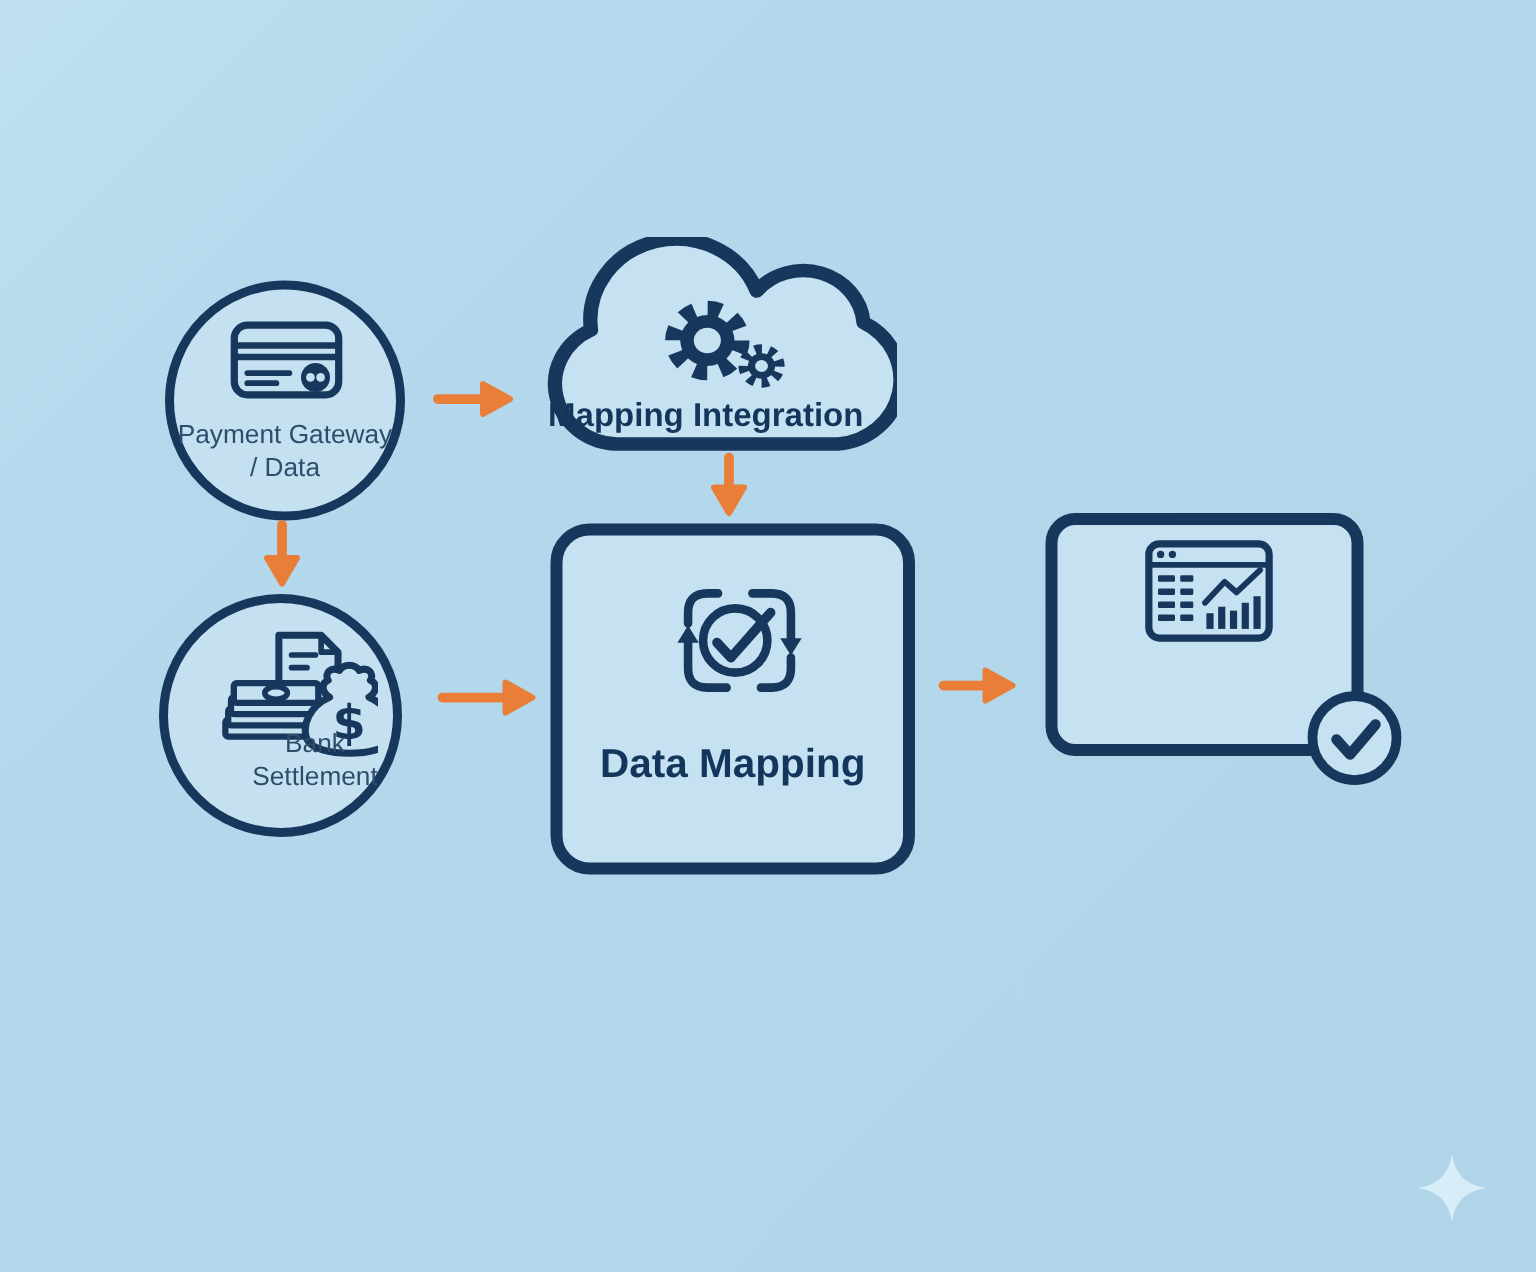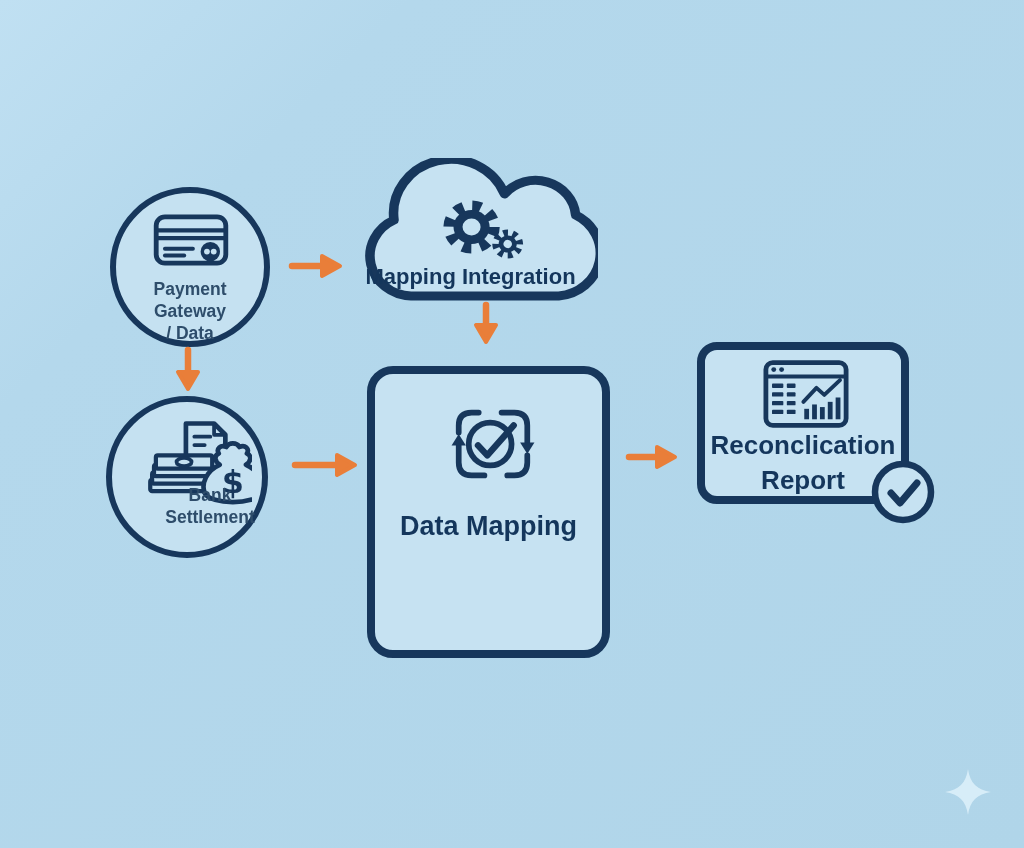--- a/index.html
+++ b/index.html
@@ -16,21 +16,21 @@
     position:absolute;border:6px solid #17375C;border-radius:50%;
     background:#C5E1F1;box-sizing:border-box;
   }
   .node-box{
     position:absolute;border:8px solid #17375C;background:#C6E2F2;
     box-sizing:border-box;
   }
   .abs{position:absolute;}
   .node-label{
     position:absolute;left:0;right:0;text-align:center;
-    color:#2E4D6B;font-weight:700;font-size:17.5px;line-height:1.25;
+    color:#2E4D6B;font-weight:400;font-size:17.5px;line-height:1.25;
   }
   .bold-label{
     position:absolute;left:0;right:0;text-align:center;
     color:#14365C;font-weight:700;
   }
   .cloud-label{font-size:22px;}
   .dm-label{font-size:27px;line-height:1.4;}
   .rp-label{font-size:26px;line-height:1.35;}
   svg{display:block;}
 </style>
@@ -92,21 +92,21 @@
         <rect x="8" y="42" width="60" height="14" rx="2"></rect>
       </g>
       <ellipse cx="38" cy="49" rx="8" ry="4.5" fill="none" stroke="#17375C" stroke-width="4"></ellipse>
 
       <path d="M76 52 C70 48 70 42 75 40 C72 35 77 30 83 33 C86 28 94 28 97 33 C103 30 108 35 105 40 C110 42 110 48 104 52 C118 58 124 72 120 82 C114 95 66 95 60 82 C56 72 62 58 76 52 Z" fill="#C5E1F1" stroke="#17375C" stroke-width="5" stroke-linejoin="round"></path>
       <text x="90" y="82" text-anchor="middle" font-family="'DejaVu Sans', sans-serif" font-size="34" font-weight="bold" fill="#17375C">$</text>
     </svg>
     <div class="node-label" style="top:83px;margin-left:46px;">Bank Settlement</div>
   </div>
 
-  <div class="node-box" style="left:367px;top:349px;width:243px;height:292px;border-radius:26px;margin-top:17px;">
+  <div class="node-box" style="left:367px;top:349px;width:243px;height:234px;border-radius:26px;">
     <svg class="abs" style="left:68px;top:30px;" width="100" height="80" viewBox="0 0 140 112">
       <g stroke="#17375C" stroke-width="8" fill="none" stroke-linecap="round">
         <path d="M 58 100 H 40 Q 22 100 22 82 V 58"></path>
         <path d="M 82 12 H 100 Q 118 12 118 30 V 54"></path>
         <path d="M 22 40 V 30 Q 22 12 40 12 H 50"></path>
         <path d="M 118 72 V 82 Q 118 100 100 100 H 90"></path>
       </g>
       <polygon points="12,58 32,58 22,42" fill="#17375C"></polygon>
       <polygon points="108,54 128,54 118,70" fill="#17375C"></polygon>
       <circle cx="66" cy="56" r="30" fill="none" stroke="#17375C" stroke-width="8"></circle>
@@ -133,24 +133,20 @@
         <rect x="11" y="57" width="13" height="5" rx="1"></rect>
           <rect x="28" y="57" width="10" height="5" rx="1"></rect>
         <rect x="48" y="56" width="5.5" height="12"></rect>
         <rect x="57" y="51" width="5.5" height="17"></rect>
         <rect x="66" y="54" width="5.5" height="14"></rect>
         <rect x="75" y="48" width="5.5" height="20"></rect>
         <rect x="84" y="43" width="5.5" height="25"></rect>
       </g>
       <polyline points="47,48 62,32 71,40 89,23" fill="none" stroke="#17375C" stroke-width="4.5" stroke-linecap="round" stroke-linejoin="round"></polyline>
     </svg>
-    <div class="bold-label rp-label" style="top:78px;">
-      <div>Reconclication</div>
-      <div>Report</div>
-    </div>
   </div>
 
   <svg class="abs" style="left:871px;top:460px;" width="64" height="64" viewBox="0 0 64 64">
     <circle cx="32" cy="32" r="28" fill="#C6E2F2" stroke="#17375C" stroke-width="6.5"></circle>
     <path d="M 20 33 L 29 43 L 46 23" fill="none" stroke="#17375C" stroke-width="7" stroke-linecap="round" stroke-linejoin="round"></path>
   </svg>
 
   <svg class="abs" style="left:288px;top:252px;" width="56" height="28" viewBox="0 0 56 28">
     <line x1="4" y1="14" x2="36" y2="14" stroke="#E97E39" stroke-width="6.5" stroke-linecap="round"></line>
     <polygon points="34,4 52,14 34,24" fill="#E97E39" stroke="#E97E39" stroke-width="4" stroke-linejoin="round"></polygon>

